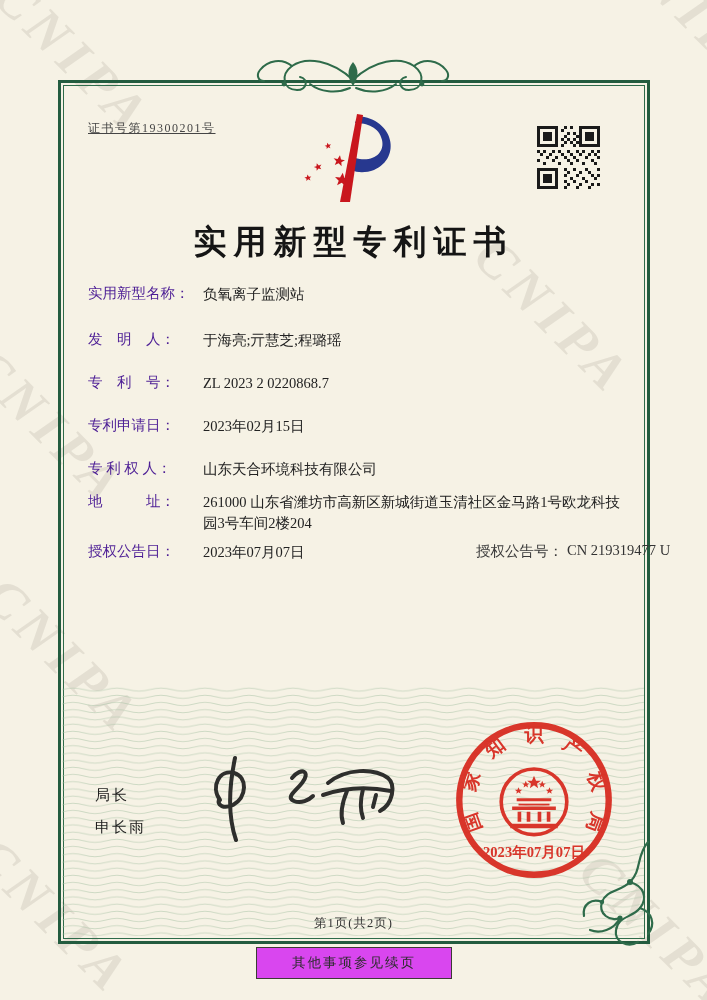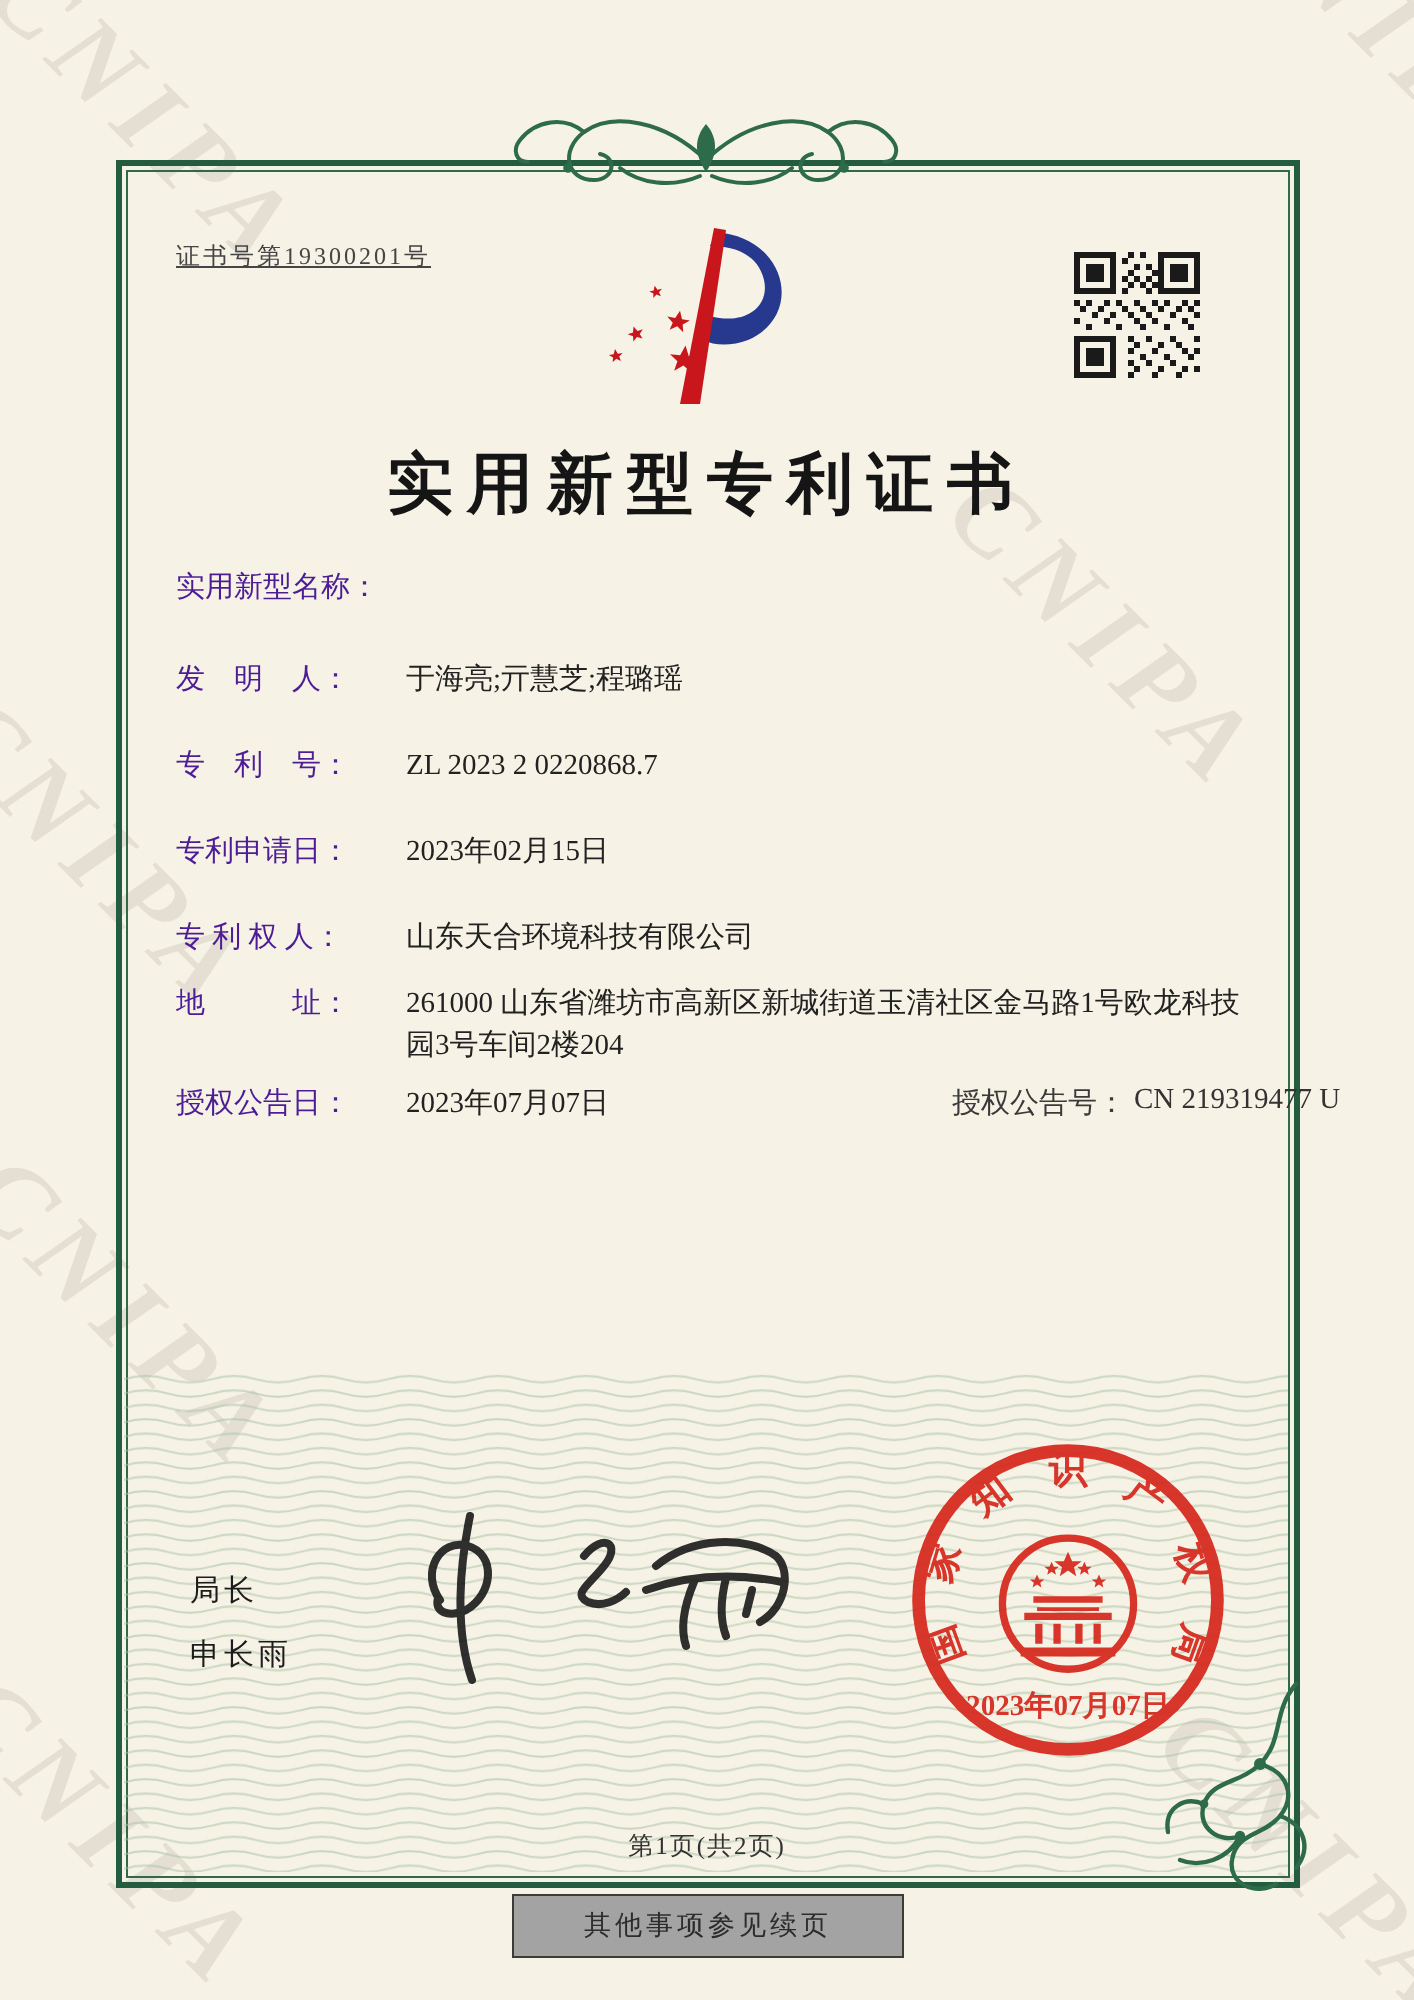--- a/index.html
+++ b/index.html
@@ -43,21 +43,21 @@
     font-family:"Liberation Sans",sans-serif;letter-spacing:2px;z-index:5;}
   .sig-name{position:absolute;left:95px;top:818px;font-size:15px;color:#1c1c1c;
     font-family:"Liberation Sans",sans-serif;letter-spacing:2px;z-index:5;}
   .signature{position:absolute;left:190px;top:752px;width:220px;height:95px;z-index:5;}
   .seal{position:absolute;left:452px;top:718px;width:164px;height:164px;z-index:6;}
   .seal text{font-family:"Liberation Serif",serif;font-weight:bold;}
   .page-number{position:absolute;left:0;top:915px;width:707px;text-align:center;
     font-size:12.5px;color:#333;z-index:4;letter-spacing:1px;}
   .footer-box{
     position:absolute;left:256px;top:947px;width:194px;height:30px;z-index:4;
-    border:1.5px solid #3c3c35;background:#a3a3a3;text-align:center;
+    border:1.5px solid #3c3c35;background:#d946ef;text-align:center;
     line-height:30px;font-size:13.5px;color:#2c2c2c;letter-spacing:2px;
   }
 </style>
 </head>
 <body>
 
 <div class="page">
 
   <span class="watermark" style="left:-25px;top:25px">CNIPA</span>
   <span class="watermark" style="left:595px;top:-20px">CNIPA</span>
@@ -129,20 +129,21 @@
       <path fill-rule="evenodd" d="M14 0h7v7h-7z M15 1h5v5h-5z M16 2h3v3h-3z"></path>
       <path fill-rule="evenodd" d="M0 14h7v7h-7z M1 15h5v5h-5z M2 16h3v3h-3z"></path>
       <path d="M9 0h1v1h-1z M11 0h1v1h-1z M8 1h1v1h-1z M10 2h1v1h-1z M12 2h1v1h-1z M9 3h1v1h-1z M13 3h1v1h-1z M8 4h1v1h-1z M10 4h1v1h-1z M12 4h1v1h-1z M9 5h1v1h-1z M11 5h1v1h-1z M13 5h1v1h-1z M8 6h1v1h-1z M12 6h1v1h-1z M0 8h1v1h-1z M2 8h1v1h-1z M5 8h1v1h-1z M7 8h1v1h-1z M10 8h1v1h-1z M13 8h1v1h-1z M15 8h1v1h-1z M18 8h1v1h-1z M20 8h1v1h-1z M1 9h1v1h-1z M4 9h1v1h-1z M8 9h1v1h-1z M11 9h1v1h-1z M14 9h1v1h-1z M17 9h1v1h-1z M19 9h1v1h-1z M3 10h1v1h-1z M6 10h1v1h-1z M9 10h1v1h-1z M12 10h1v1h-1z M16 10h1v1h-1z M20 10h1v1h-1z M0 11h1v1h-1z M5 11h1v1h-1z M10 11h1v1h-1z M13 11h1v1h-1z M18 11h1v1h-1z M2 12h1v1h-1z M7 12h1v1h-1z M11 12h1v1h-1z M15 12h1v1h-1z M19 12h1v1h-1z M9 14h1v1h-1z M12 14h1v1h-1z M16 14h1v1h-1z M20 14h1v1h-1z M10 15h1v1h-1z M14 15h1v1h-1z M17 15h1v1h-1z M9 16h1v1h-1z M13 16h1v1h-1z M18 16h1v1h-1z M20 16h1v1h-1z M11 17h1v1h-1z M15 17h1v1h-1z M19 17h1v1h-1z M9 18h1v1h-1z M12 18h1v1h-1z M16 18h1v1h-1z M10 19h1v1h-1z M14 19h1v1h-1z M18 19h1v1h-1z M20 19h1v1h-1z M9 20h1v1h-1z M13 20h1v1h-1z M17 20h1v1h-1z"></path>
     </g>
   </svg>
 
   <div class="title">实用新型专利证书</div>
 
   <div class="frow r1">
     <span class="lbl">实用新型名称：</span>
+    <span class="val">负氧离子监测站</span>
   </div>
   <div class="frow r2">
     <span class="lbl">发　明　人：</span>
     <span class="val">于海亮;亓慧芝;程璐瑶</span>
   </div>
   <div class="frow r3">
     <span class="lbl">专　利　号：</span>
     <span class="val">ZL 2023 2 0220868.7</span>
   </div>
   <div class="frow r4">

